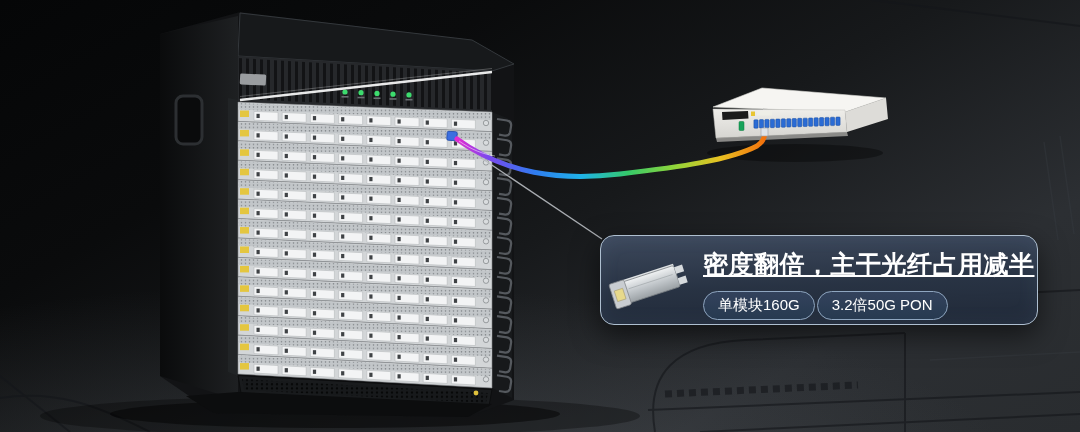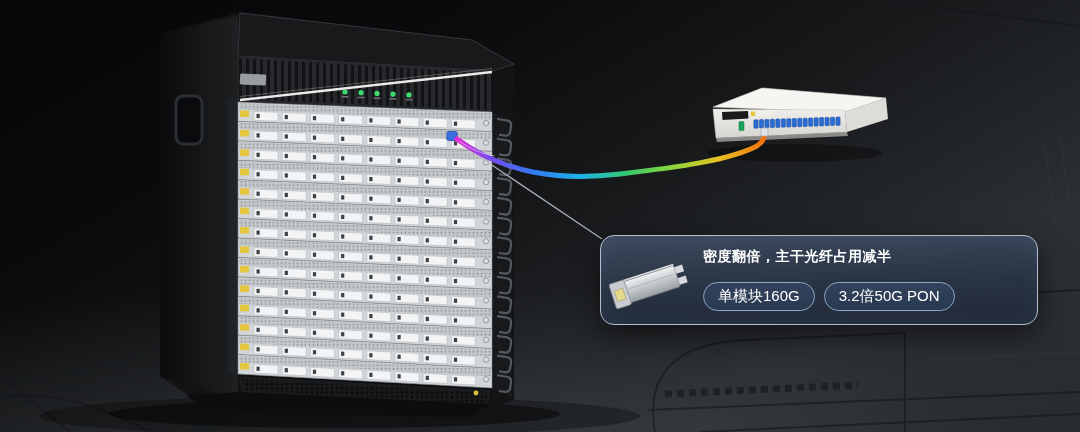--- a/index.html
+++ b/index.html
@@ -13,22 +13,22 @@
   svg.scene{position:absolute;left:0;top:0;}
   .info-card{
     position:absolute;left:600px;top:235px;width:438px;height:90px;
     border-radius:14px;border:1.5px solid var(--card-border,#aebfd0);
     background:linear-gradient(178deg,rgba(62,74,94,.97) 0%,rgba(40,51,68,.97) 55%,rgba(32,41,56,.97) 100%);
     box-shadow:0 10px 28px rgba(0,0,0,.55), inset 0 0 20px rgba(130,160,200,.10);
     box-sizing:border-box;
   }
   .module-img{position:absolute;left:4px;top:8px;width:98px;height:74px;}
   .card-content{position:absolute;left:102px;top:0;right:8px;}
-  .card-title{margin-top:12px;font-size:14px;font-weight:bold;color:#ffffff;letter-spacing:.5px;white-space:nowrap;}
-  .badges{margin-top:16px;display:flex;gap:9px;}
+  .card-title{margin-top:12px;font-size:25px;font-weight:bold;color:#ffffff;letter-spacing:.5px;white-space:nowrap;text-decoration:underline;}
+  .badges{margin-top:10px;display:flex;gap:2px;}
   .badge{
     display:inline-block;padding:4px 14px;color:#fff;font-size:15px;white-space:nowrap;
     border:1.5px solid var(--badge-border,#8fa6c0);border-radius:16px;
     background:linear-gradient(180deg,var(--badge-bg-top,#33425c),var(--badge-bg-bot,#273a50));
   }
 </style>
 </head>
 <body>
 
 <div id="stage">

